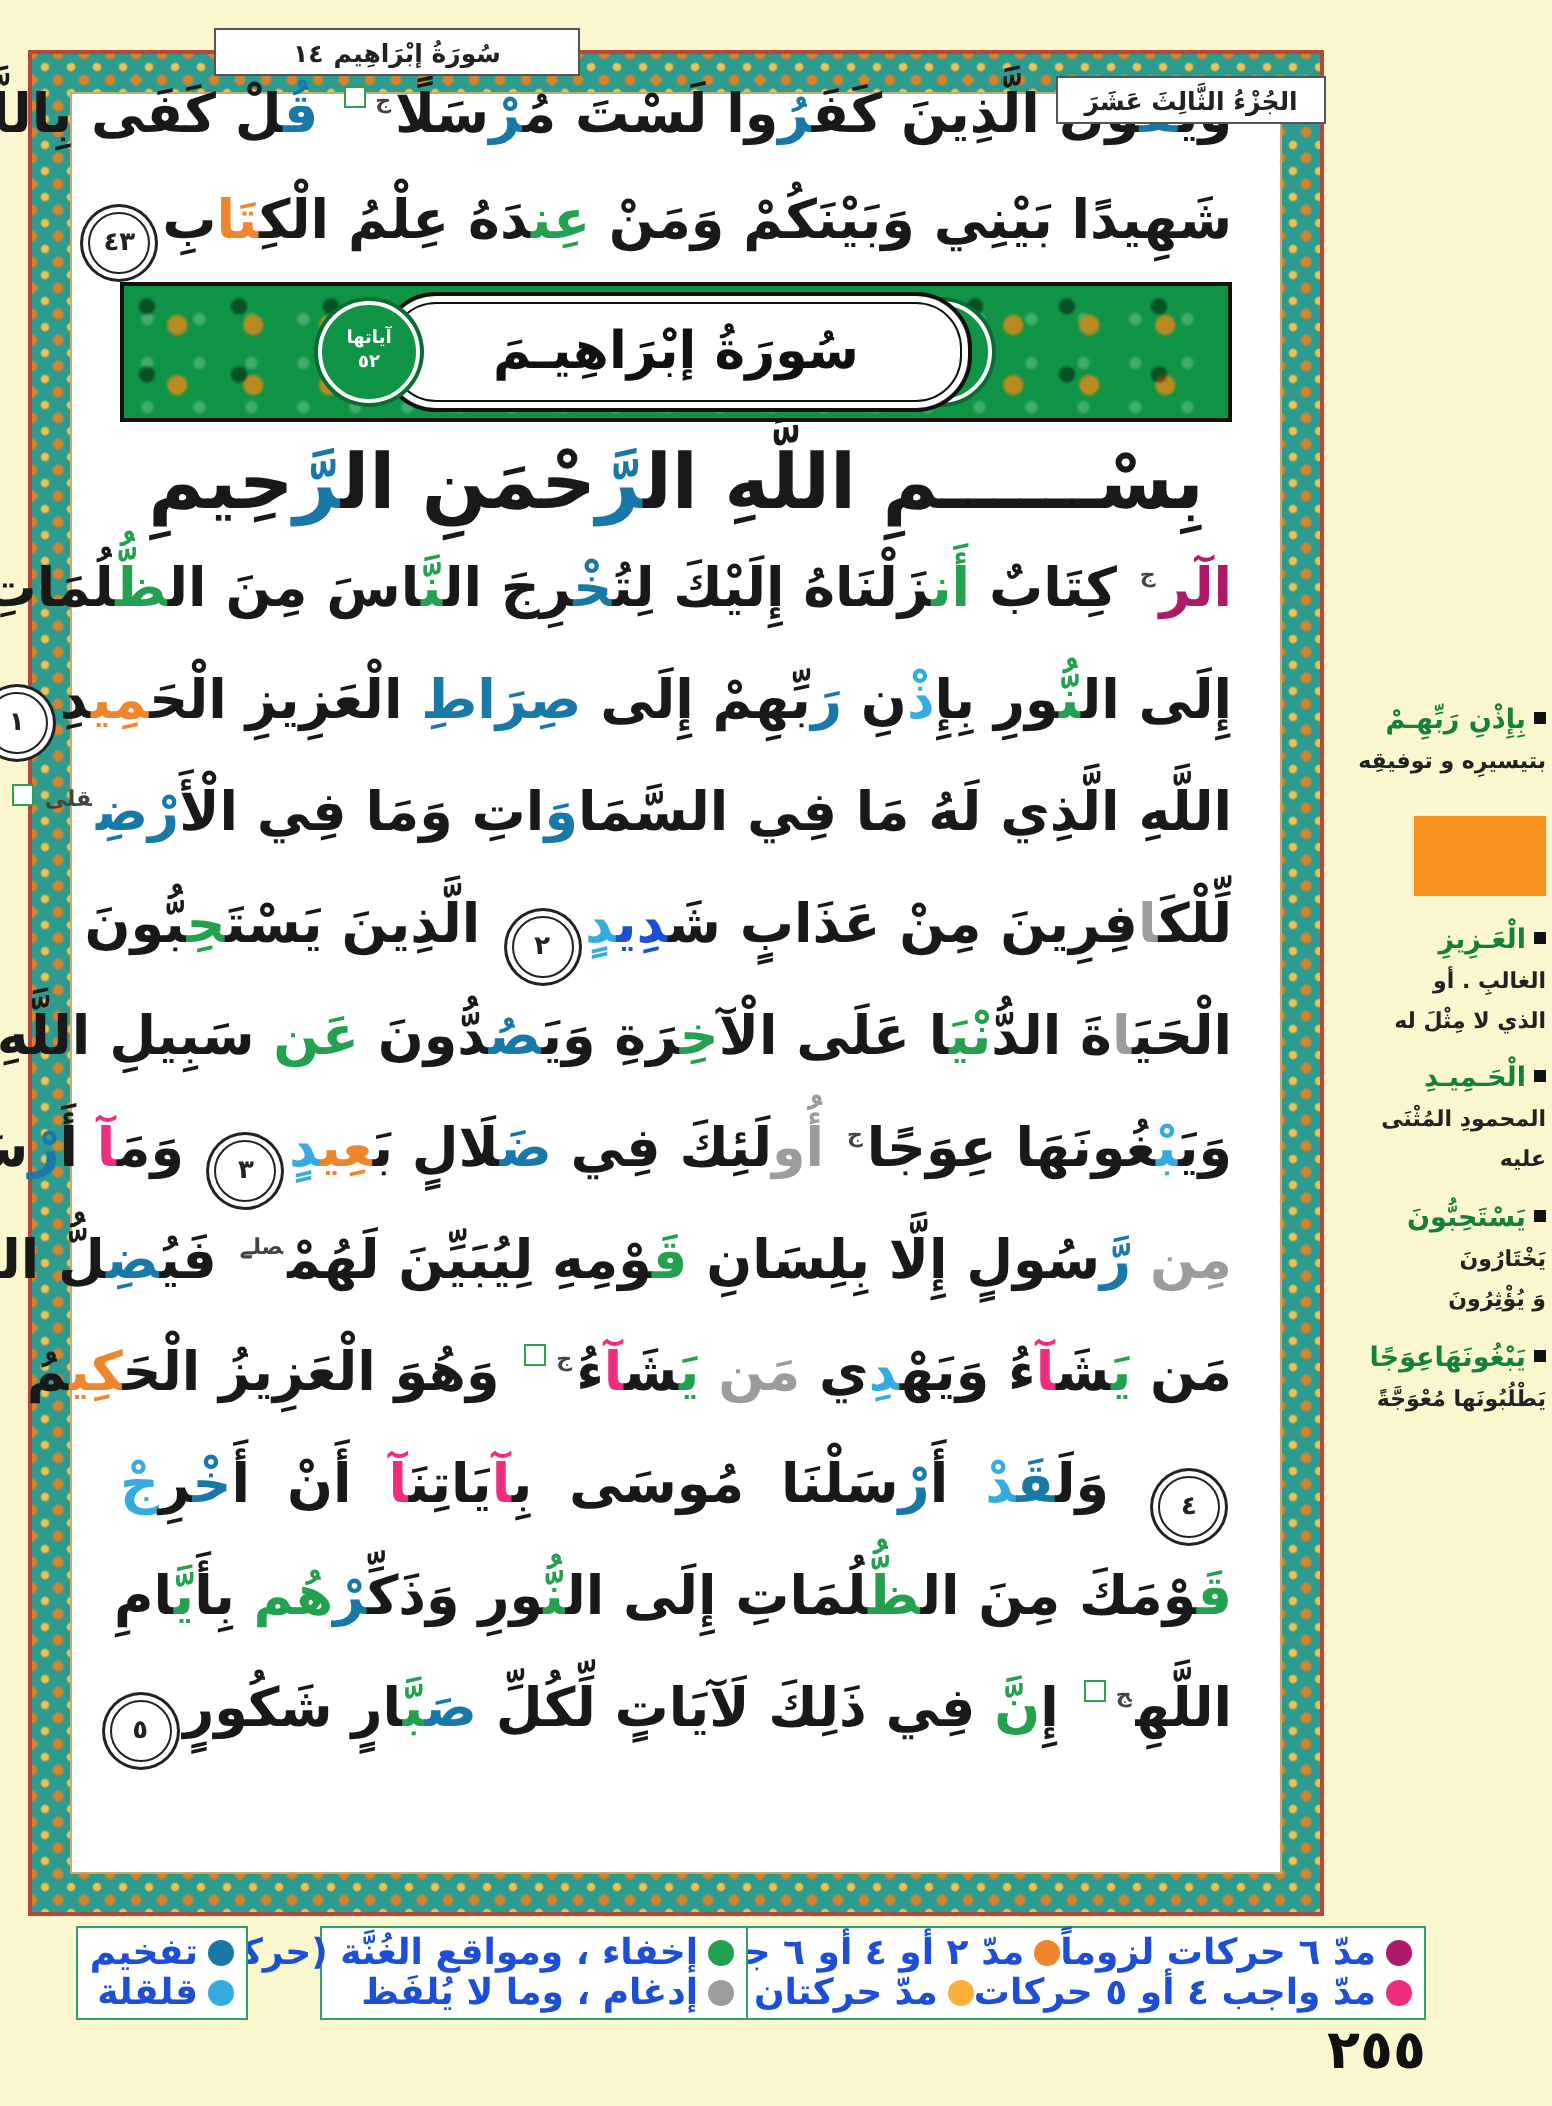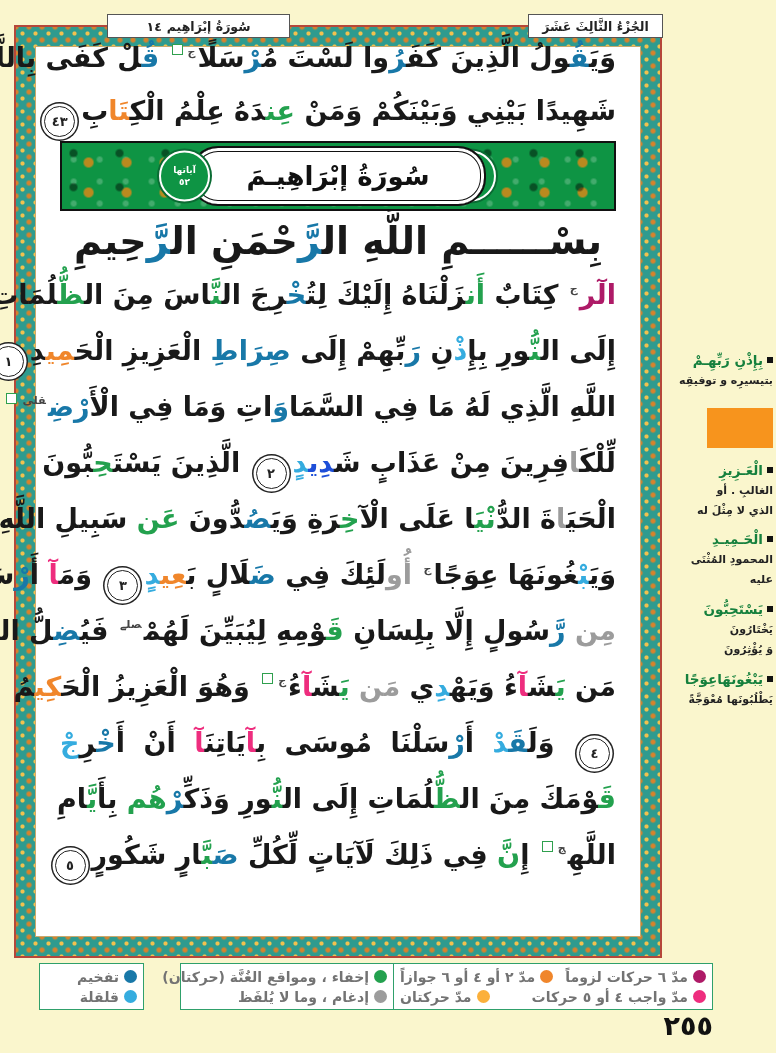--- a/index.html
+++ b/index.html
@@ -16,21 +16,21 @@
     background-position:0 0,6.5px 6.5px;
     border:2px solid #B5473A;box-sizing:border-box;}
   .frame-inner{position:absolute;inset:19px;background:#FFFFFF;
     box-shadow:inset 0 0 0 1px #C8A96E;}
 
   
   .tab{position:absolute;top:14px;height:24px;background:#fff;border:1px solid #555;
     box-sizing:border-box;display:flex;align-items:center;justify-content:center;gap:5px;
     font-size:12.5px;font-weight:bold;color:#222;z-index:5;padding:0 5px;white-space:nowrap;}
   .tab-surah{left:107px;width:183px;}
-  .tab-juz{left:528px;width:135px;}
+  .tab-juz{left:528px;width:135px;margin-top:24px;}
 
   
   .textcol{position:absolute;left:36px;top:30px;width:604px;height:889px;padding:2px 24px;box-sizing:border-box;}
   .line{direction:rtl;text-align:justify;text-align-last:justify;font-size:27px;font-weight:bold;
     color:#191919;height:56px;line-height:52px;white-space:nowrap;}
   .line.intro{height:53px;}
   .sup{font-size:11px;font-weight:bold;color:#444;position:relative;top:-12px;margin:0 2px;}
   .sq{display:inline-block;width:9px;height:9px;border:1.5px solid #2FA04E;background:#fff;
     margin:0 3px;position:relative;top:-12px;}
   .aya{display:inline-flex;align-items:center;justify-content:center;width:29px;height:29px;
@@ -74,21 +74,21 @@
   .legend{position:absolute;left:40px;top:963px;width:673px;height:47px;display:flex;direction:rtl;}
   .lg-box{background:#fff;border:1px solid #2FA06B;box-sizing:border-box;display:flex;
     flex-direction:column;justify-content:center;padding:2px 6px;margin-left:-1px;}
   .lg0{width:340px;}
   .lg1{width:214px;margin-left:36px;}
   .lg2{width:111px;}
   .lg-row{display:flex;align-items:center;height:20px;direction:rtl;}
   .lg-row.two{justify-content:space-between;}
   .lg-item{display:flex;align-items:center;gap:5px;direction:rtl;}
   .dot{width:13px;height:13px;border-radius:50%;flex:none;}
-  .lg-label{font-size:14px;font-weight:bold;color:#737373;white-space:nowrap;}
+  .lg-label{font-size:18px;font-weight:bold;color:#1d4ed8;white-space:nowrap;}
 
   .pageno{position:absolute;left:40px;top:1010px;width:673px;text-align:right;
     font-size:27px;font-weight:bold;color:#111;}
 </style>
 </head>
 <body>
 
 <div class="page">
 
   <div class="tab tab-juz">

